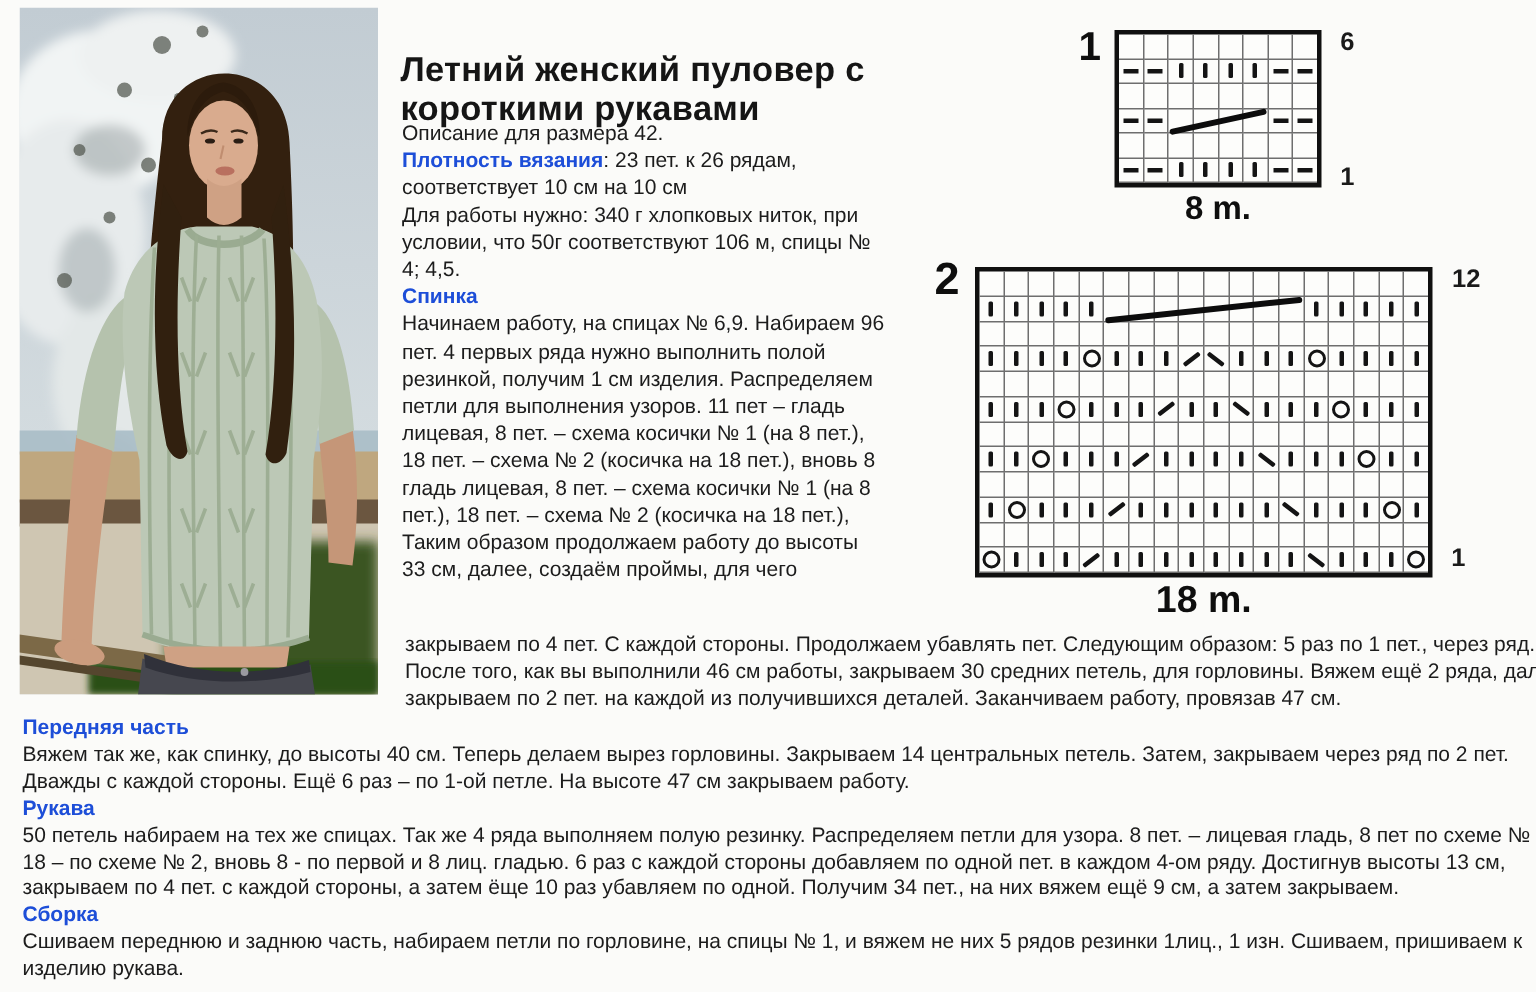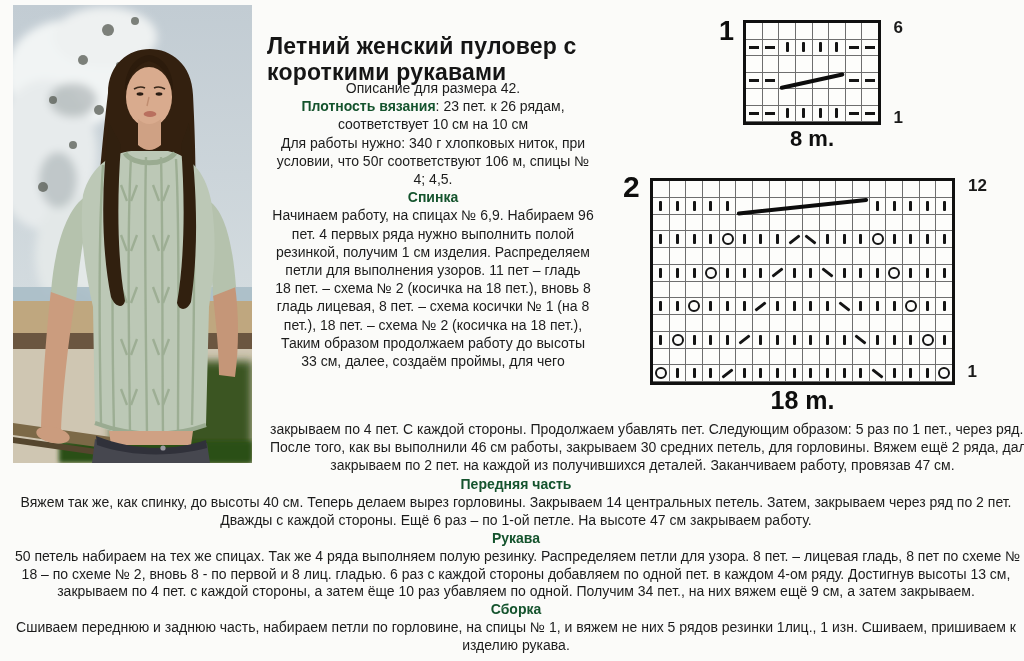--- a/index.html
+++ b/index.html
@@ -18,25 +18,25 @@
 
   
   .title{
     position:absolute;left:267px;top:9px;width:380px;
     font-size:23px;line-height:26px;font-weight:bold;color:#151515;
     letter-spacing:.2px;
     margin-top:24px;
   }
 
   
-  .tblock{position:absolute;white-space:nowrap;text-align:center;}
+  .tblock{position:absolute;white-space:nowrap;}
   .col{left:268px;top:79px;width:330px;font-size:14px;line-height:18.2px;}
   .wide{left:270px;top:420px;width:745px;font-size:14px;line-height:18.2px;}
   .bottom{left:15px;top:476px;width:1002px;font-size:14px;line-height:17.9px;}
-  .tline b{font-weight:bold;color:#14532d;}
+  .tline b{font-weight:bold;color:#1d4ed8;}
 
   
   .chartwrap{position:absolute;}
   .c1{left:743px;top:20px;width:138px;height:105px;}
   .c2{left:650px;top:178px;width:305px;height:207px;}
   .grid{
     position:relative;width:100%;height:100%;
     box-sizing:border-box;border:3px solid #101010;
     background:#fdfdfb;
     display:flex;flex-direction:column;
@@ -188,20 +188,21 @@
       <div class="tline"><b>Плотность вязания</b>: 23 пет. к  26 рядам,</div>
       <div class="tline">соответствует 10 см на 10 см</div>
       <div class="tline">Для работы нужно: 340 г хлопковых ниток, при</div>
       <div class="tline">условии, что 50г соответствуют 106 м, спицы №</div>
       <div class="tline">4; 4,5.</div>
       <div class="tline"><b>Спинка</b></div>
       <div class="tline">Начинаем работу, на спицах № 6,9. Набираем 96</div>
       <div class="tline">пет. 4 первых ряда нужно выполнить полой</div>
       <div class="tline">резинкой, получим 1 см изделия. Распределяем</div>
       <div class="tline">петли для выполнения узоров. 11 пет – гладь</div>
+      <div class="tline">лицевая, 8 пет. – схема косички № 1 (на 8 пет.),</div>
       <div class="tline">18 пет. – схема № 2 (косичка на 18 пет.), вновь 8</div>
       <div class="tline">гладь лицевая, 8 пет. – схема косички № 1 (на 8</div>
       <div class="tline">пет.), 18 пет. – схема № 2 (косичка на 18 пет.),</div>
       <div class="tline">Таким образом продолжаем работу до высоты</div>
       <div class="tline">33 см, далее, создаём проймы, для чего</div>
     </div>
   <div class="tblock wide" id="wide-lines">
       <div class="tline">закрываем по 4 пет. С каждой стороны. Продолжаем убавлять пет. Следующим образом: 5 раз по 1 пет., через ряд.</div>
       <div class="tline">После того, как вы выполнили 46 см работы, закрываем 30 средних петель, для горловины. Вяжем ещё 2 ряда, далее</div>
       <div class="tline">закрываем по 2 пет. на каждой из получившихся деталей. Заканчиваем работу, провязав 47 см.</div>

